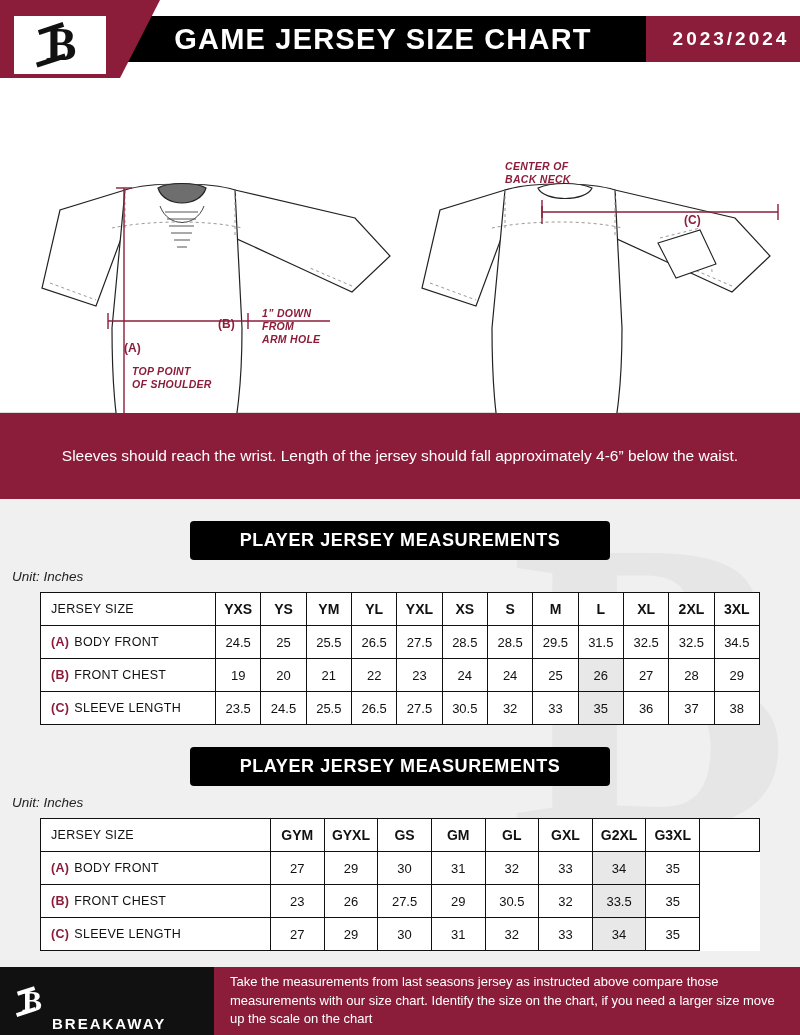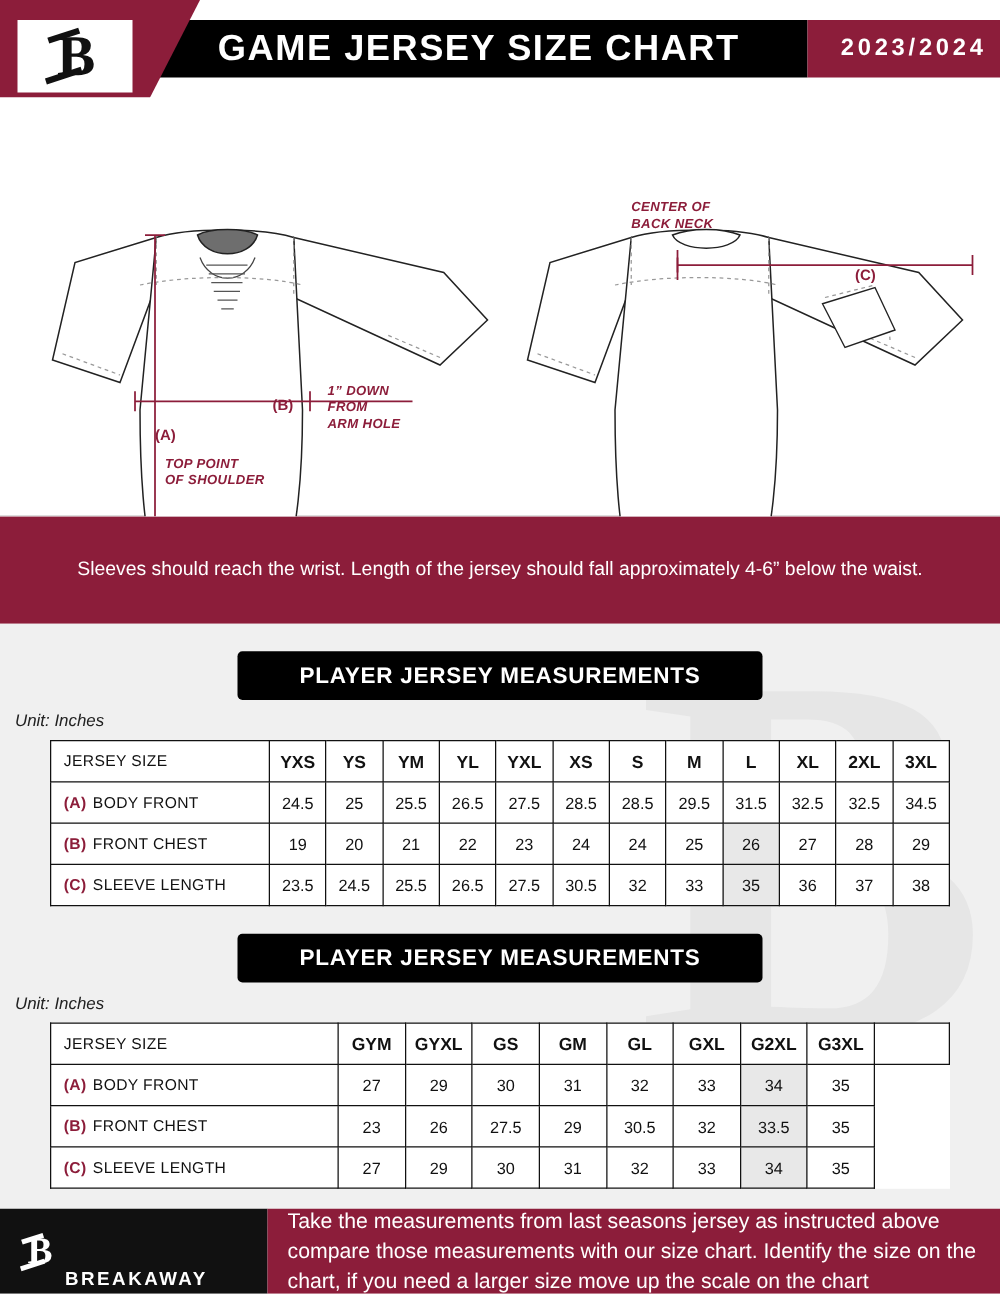--- a/index.html
+++ b/index.html
@@ -242,21 +242,21 @@
     letter-spacing: 2px;
     margin-top: 44px;
   }
   .ft-right {
     flex: 1;
     background: #8c1d3a;
     color: #fff;
     display: flex;
     align-items: center;
     padding: 0 16px 0 16px;
-    font-size: 17px;
+    font-size: 13px;
     line-height: 1.42;
   }
 </style>
 </head>
 <body>
 
 <div class="header">
   <div class="hdr-left">
     <div class="logo-box">
       <div class="logo-b">

